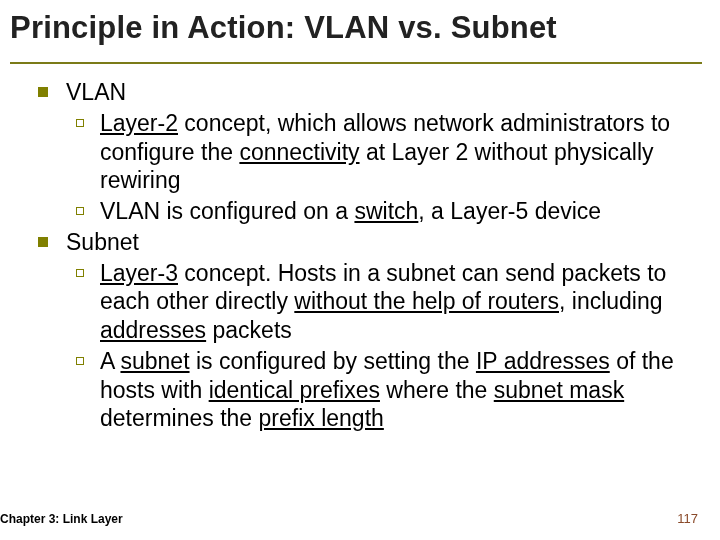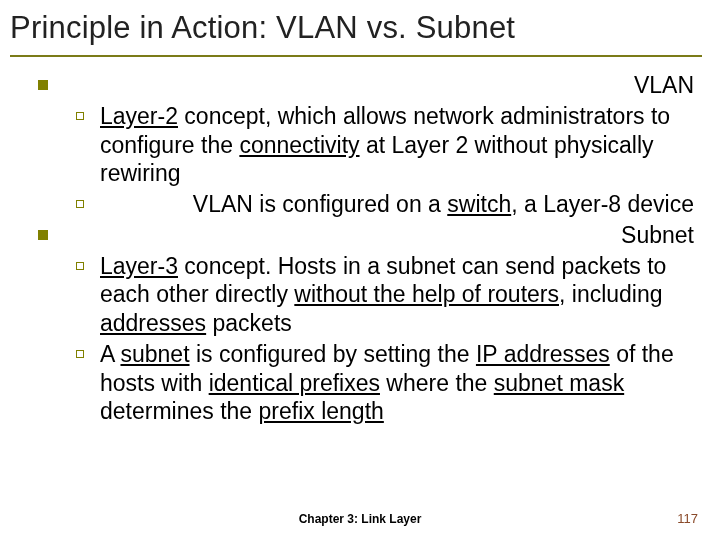--- a/index.html
+++ b/index.html
@@ -11,36 +11,35 @@
     color: #000;
   }
   .slide {
     width: 720px;
     height: 540px;
     padding: 10px 18px 0 10px;
     position: relative;
   }
   .title {
     font-size: 31px;
-    font-weight: normal;
+    font-weight: bold;
     color: #222;
-    padding-bottom: 9px;
+    padding-bottom: 16px;
     margin-bottom: 14px;
     border-bottom: 2px solid #7b7b18;
     letter-spacing: 0.2px;
   }
   .content {
     padding-left: 28px;
     padding-right: 8px;
   }
   .bullet-row {
     display: flex;
     align-items: flex-start;
     margin-bottom: 2px;
-    justify-content: space-between;
   }
   .lvl1-marker {
     width: 10px;
     height: 10px;
     background: #808000;
     flex: 0 0 auto;
     margin-top: 9px;
     margin-right: 18px;
   }
   .lvl1-text {
@@ -64,21 +63,20 @@
     font-size: 23px;
     line-height: 1.25;
     color: #000;
   }
   .u { text-decoration: underline; margin-top: 40px; }
   .footer-center {
     position: absolute;
     bottom: 14px;
     left: 0;
     width: 100%;
-    text-align: center;
     font-size: 12px;
     font-weight: bold;
     color: #000;
   }
   .footer-right {
     position: absolute;
     bottom: 14px;
     right: 22px;
     font-size: 13px;
     color: #8a4a2a;
@@ -93,21 +91,21 @@
       <div class="bullet-row">
         <div class="lvl1-marker"></div>
         <div class="lvl1-text">VLAN</div>
       </div>
       <div class="bullet-row lvl2">
         <div class="lvl2-marker"></div>
         <div class="lvl2-text"><span class="u">Layer-2</span><span> concept, which allows network administrators to configure the </span><span class="u">connectivity</span><span> at Layer 2 without physically rewiring</span></div>
       </div>
       <div class="bullet-row lvl2">
         <div class="lvl2-marker"></div>
-        <div class="lvl2-text"><span>VLAN is configured on a </span><span class="u">switch</span><span>, a Layer-8 device</span></div>
+        <div class="lvl2-text"><span>VLAN is configured on a </span><span class="u">switch</span><span>, a Layer-5 device</span></div>
       </div>
       <div class="bullet-row">
         <div class="lvl1-marker"></div>
         <div class="lvl1-text">Subnet</div>
       </div>
       <div class="bullet-row lvl2">
         <div class="lvl2-marker"></div>
         <div class="lvl2-text"><span class="u">Layer-3</span><span> concept. Hosts in a subnet can send packets to each other directly </span><span class="u">without the help of routers</span><span>, including </span><span class="u">addresses</span><span> packets</span></div>
       </div>
       <div class="bullet-row lvl2">

